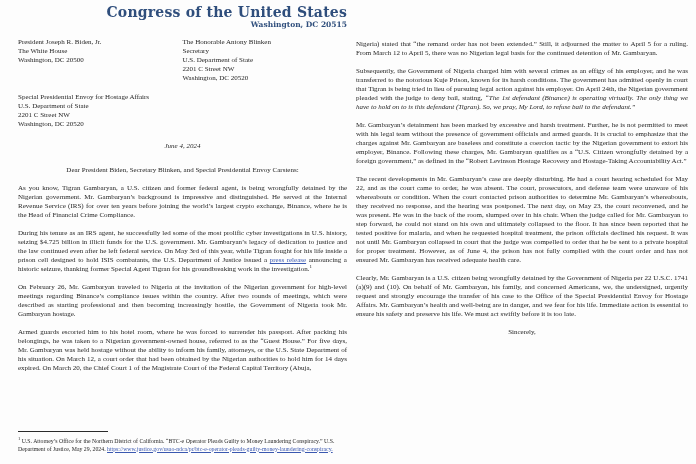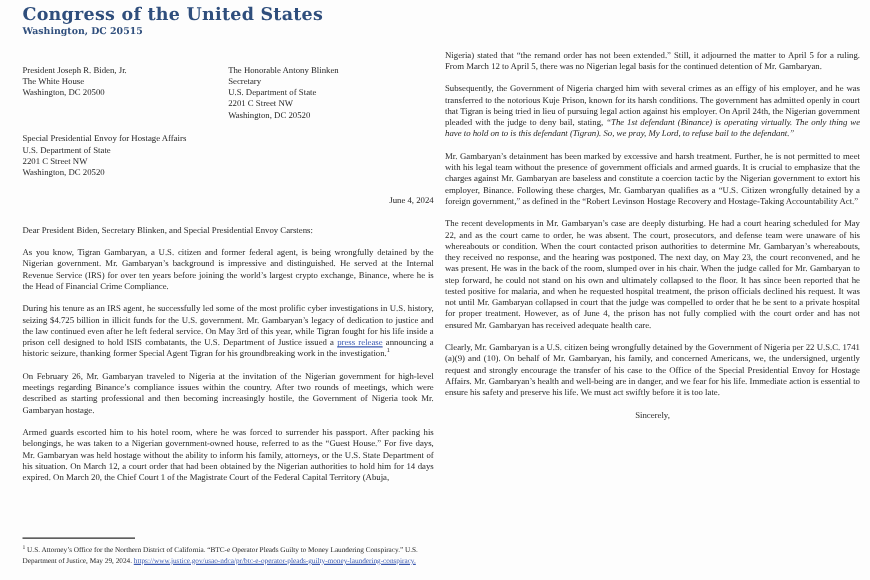--- a/index.html
+++ b/index.html
@@ -11,42 +11,42 @@
     font-family: "Liberation Serif", serif;
     color: #262626;
   }
   .page {
     position: absolute;
     background: transparent;
   }
   .page--one { left: 18px; top: 5px; width: 329px; height: 454px; }
   .page--two { left: 356px; top: 40px; width: 332px; }
 
-  .letterhead { text-align: left; color: #2f4e7c; margin-bottom: 22px; }
+  .letterhead { text-align: right; color: #2f4e7c; margin-bottom: 8px; }
   .letterhead-title {
     font-family: "DejaVu Serif", serif;
     font-weight: bold;
     font-size: 14px;
     letter-spacing: 0.2px;
     line-height: 15px;
   }
   .letterhead-subtitle {
     font-family: "DejaVu Serif", serif;
     font-weight: bold;
     font-size: 7.5px;
     line-height: 10px;
   }
 
   .addr-row { display: flex; margin-top: 0; }
   .addr-col { width: 50%; }
   .addr-line, .body-text { font-size: 7px; line-height: 9px; }
   .addr-block { margin-bottom: 10px; }
 
-  .date-line { text-align: right; font-size: 7px; line-height: 9px; margin: 13px 0 15px 0; }
-  .salutation { font-size: 7px; line-height: 9px; margin-bottom: 9px; }
+  .date-line { text-align: center; font-size: 7px; line-height: 9px; margin: 13px 0 15px 0; font-style: italic; }
+  .salutation { font-size: 7px; line-height: 9px; margin-bottom: 9px; text-align: center; }
 
   .para {
     font-size: 7px; line-height: 9px;
     text-align: justify;
     margin: 0 0 9px 0;
   }
   .para sup { font-size: 5px; line-height: 0; }
   a.doc-link { color: #3a58b0; text-decoration: underline; cursor: pointer; }
   .quote-italic { font-style: italic; }
 

